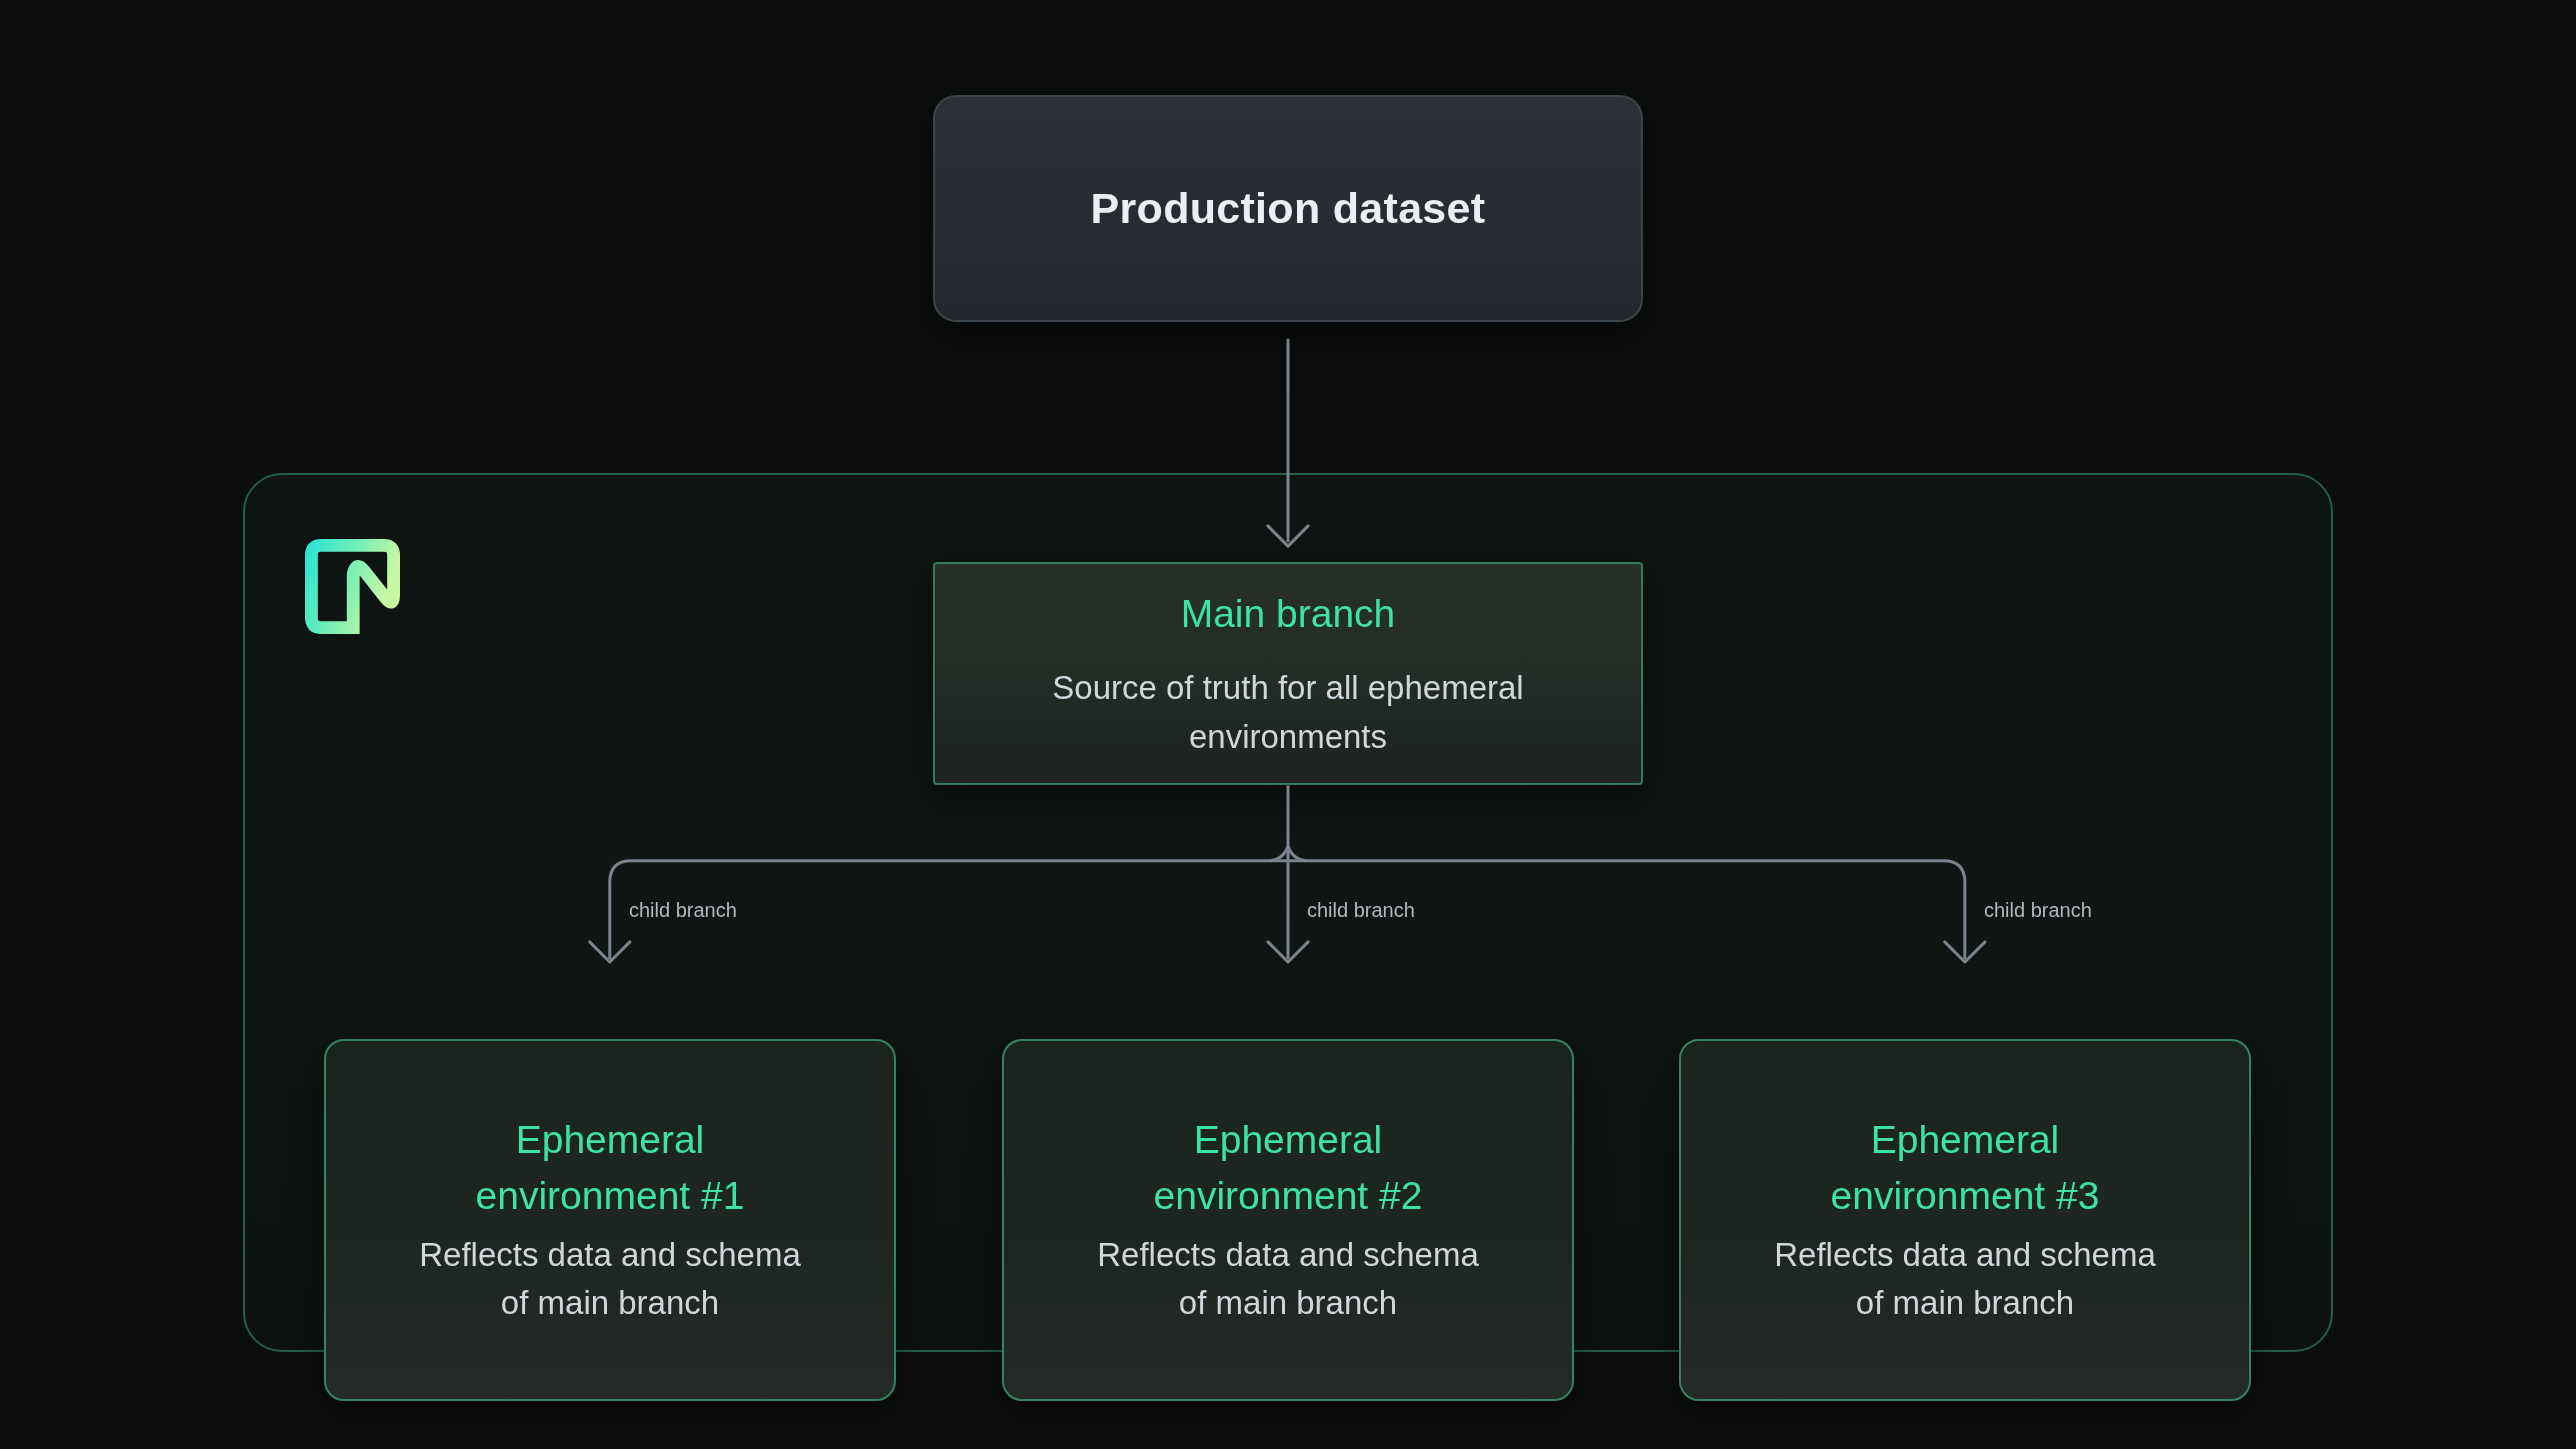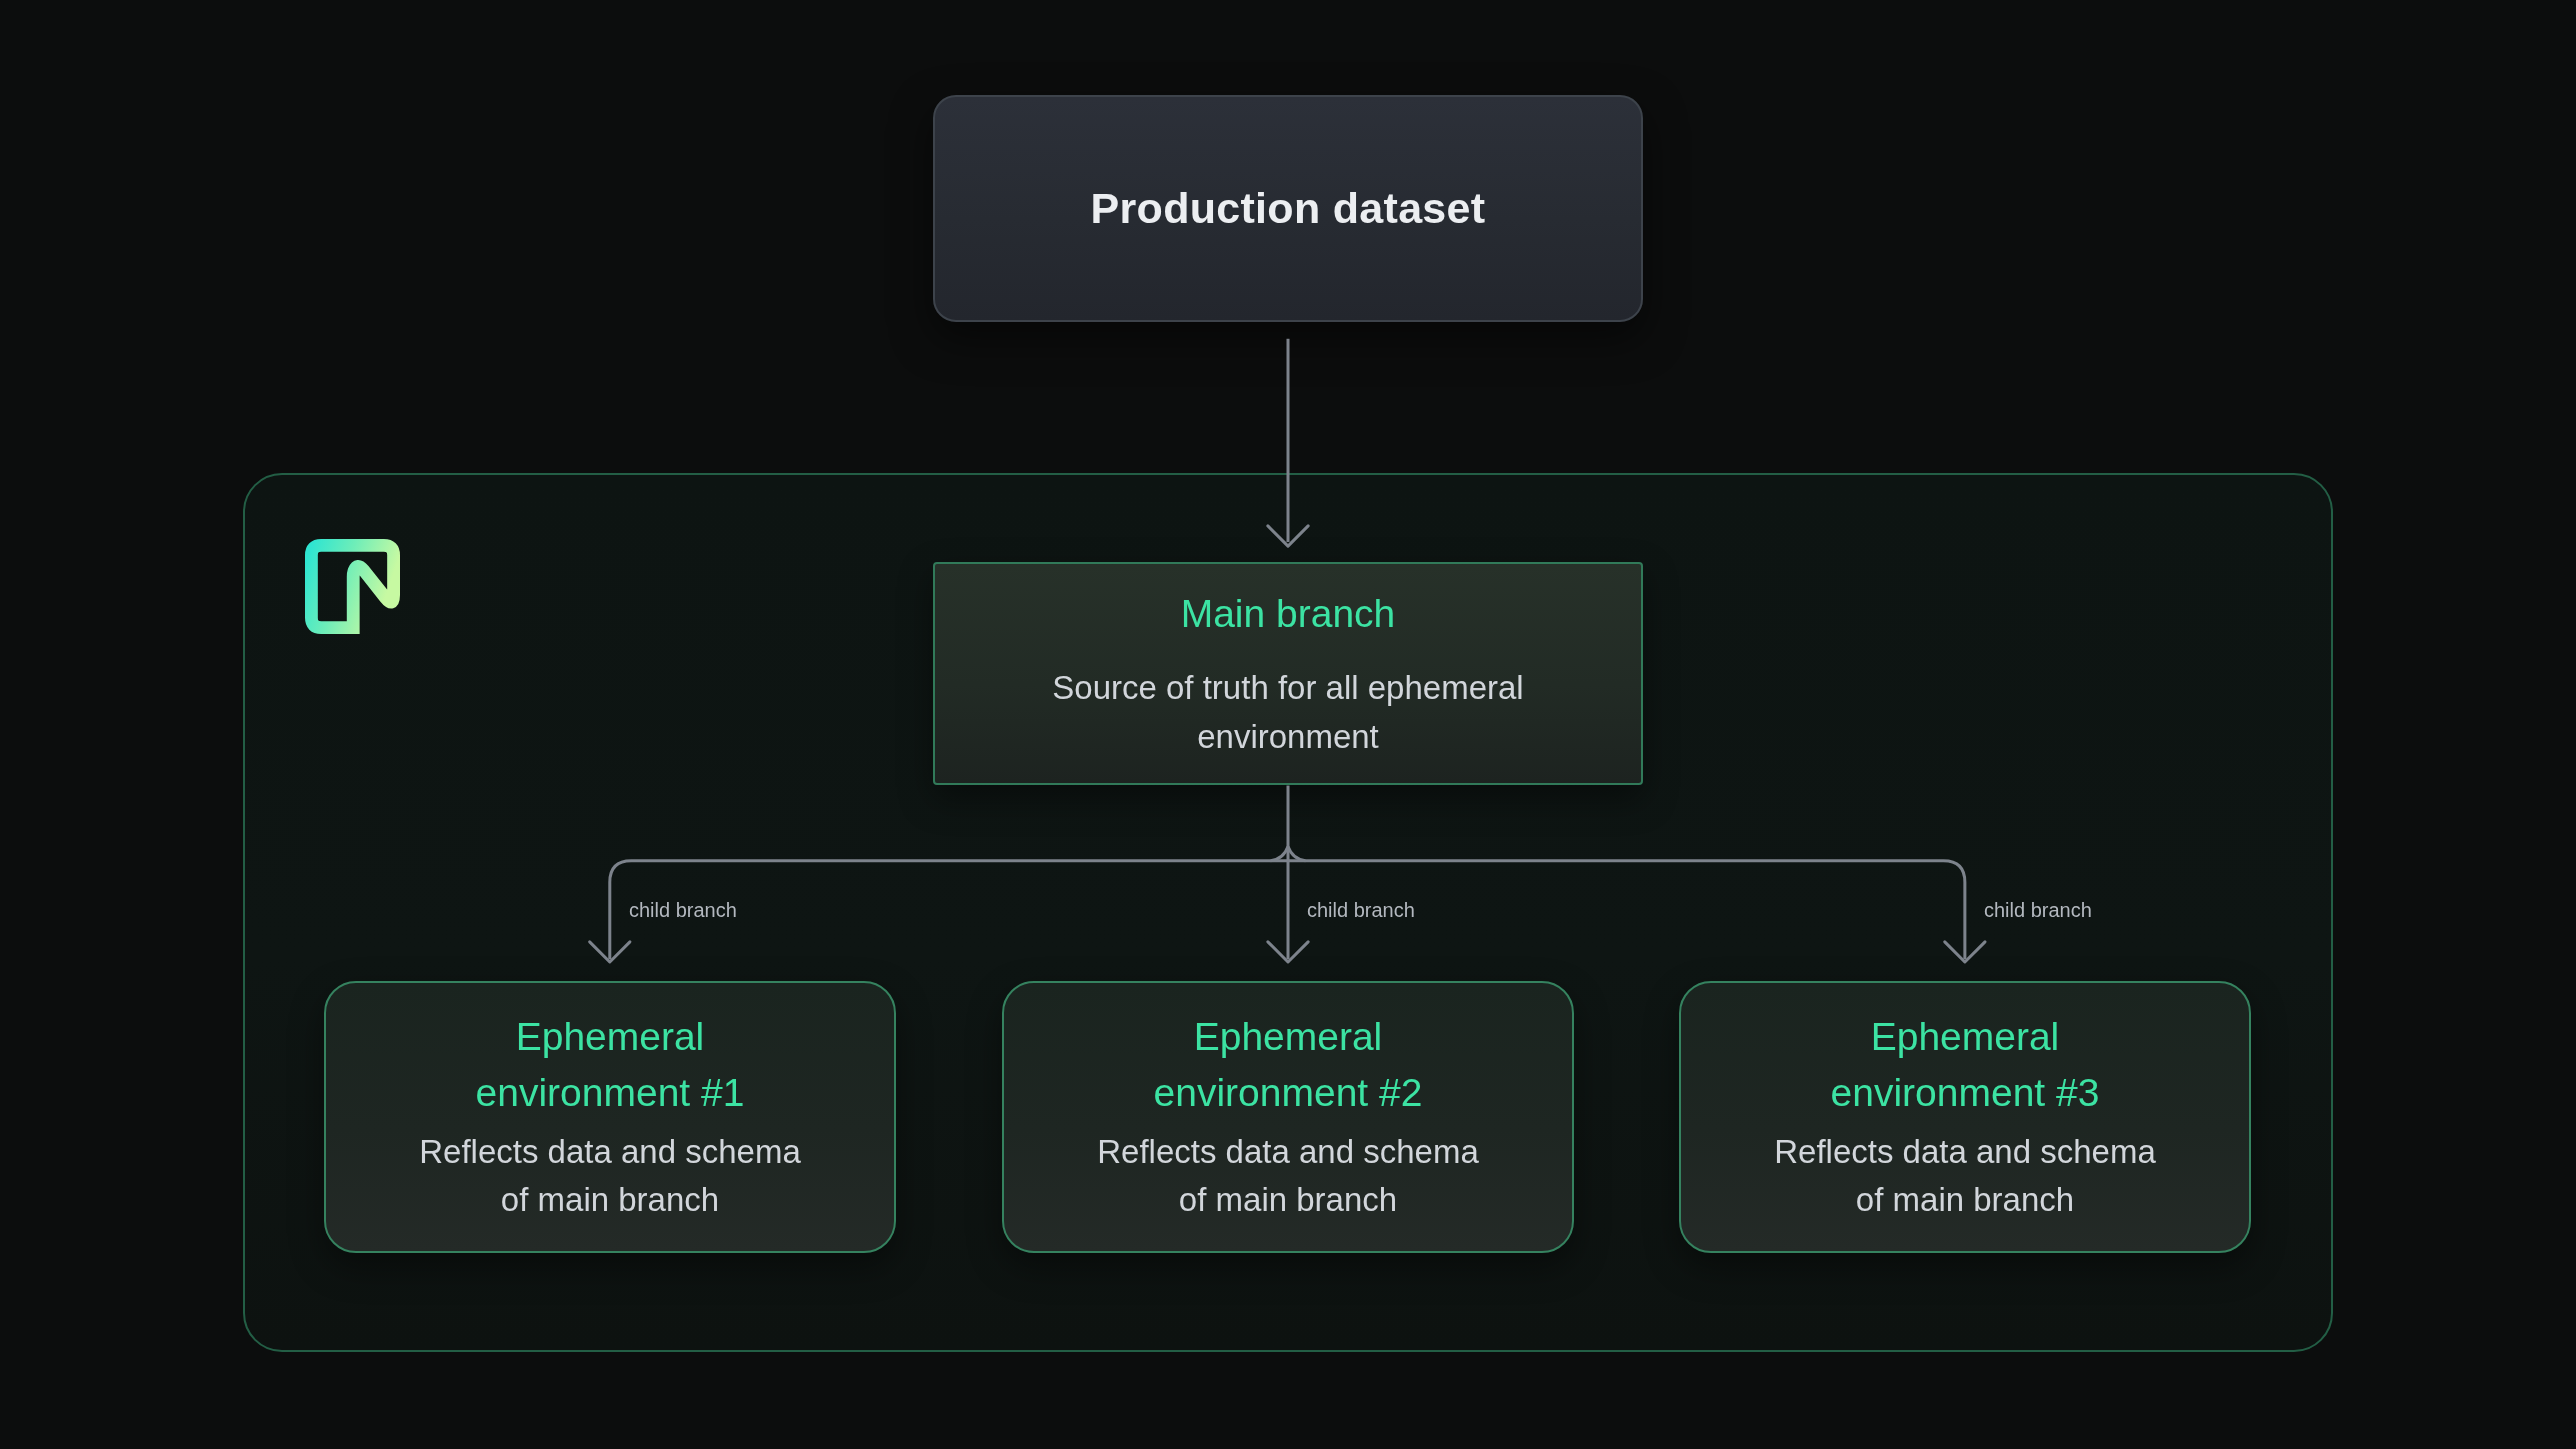--- a/index.html
+++ b/index.html
@@ -26,23 +26,23 @@
     border:2px solid #3d434b;border-radius:23px;
     box-shadow:0 16px 40px rgba(0,0,0,.5);
   }
   .node-main{
     left:933px;top:562px;width:710px;height:223px;
     background:linear-gradient(180deg,#273129 0%,#222b25 55%,#1d2320 100%);
     border:2px solid #317a59;border-radius:4px;
     box-shadow:0 13.4px 34px rgba(0,0,0,.4);
   }
   .node-env{
-    top:981px;width:572px;height:272px;
+    top:1039px;width:572px;height:362px;
     background:linear-gradient(180deg,#1a241f 0%,#1e2622 55%,#242a27 100%);
-    border:2px solid #35825f;border-radius:32px;
+    border:2px solid #35825f;border-radius:20px;
     box-shadow:0 13.4px 34px rgba(0,0,0,.4);
   }
   .env-1{left:324px;} .env-2{left:1002px;} .env-3{left:1679px;}
 
   .title-white{
     font-size:43px;font-weight:700;color:#eceef1;letter-spacing:0.3px;
   }
   .title-green{
     font-size:39px;font-weight:500;color:#3ce3a3;line-height:1.42;
     white-space:pre-line;
@@ -86,21 +86,21 @@
            Q93.25 72.5 84.5 61.5 L61.5 32.5 Q55 24.5 51.6 33.5 Q50.75 36 50.75 40 V93.25 Z"></path>
 </svg>
 
 <div class="node node-production">
   <div class="title-white">Production dataset</div>
 </div>
 
 <div class="node node-main">
   <div class="title-green">Main branch</div>
   <div class="node-sub">Source of truth for all ephemeral
-environment</div>
+environments</div>
 </div>
 
 <div class="node node-env env-1">
   <div class="title-green">Ephemeral
 environment #1</div>
   <div class="node-sub">Reflects data and schema
 of main branch</div>
 </div>
 <div class="node node-env env-2">
   <div class="title-green">Ephemeral

